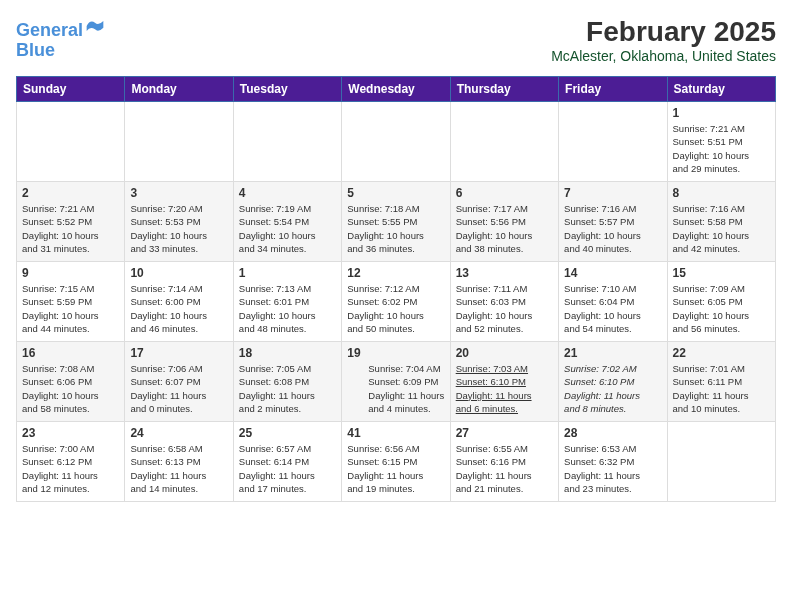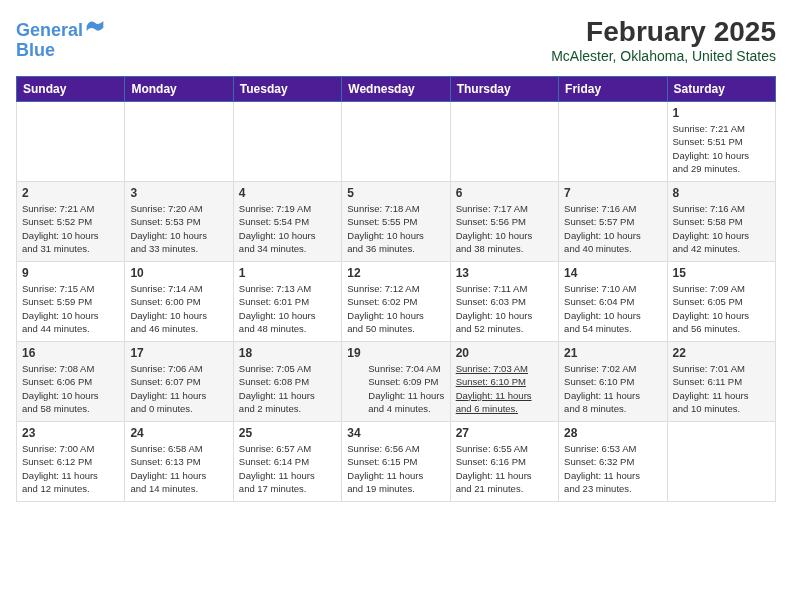--- a/index.html
+++ b/index.html
@@ -272,21 +272,21 @@
         </td>
         <td>
           <span class="day-number">20</span>
           <div class="day-info" style="white-space: pre-line; text-decoration: underline;">Sunrise: 7:03 AM
 Sunset: 6:10 PM
 Daylight: 11 hours
 and 6 minutes.</div>
         </td>
         <td>
           <span class="day-number">21</span>
-          <div class="day-info" style="white-space: pre-line;">Sunrise: 7:02 AM
+          <div class="day-info" style="white-space: pre-line; font-style: italic;">Sunrise: 7:02 AM
 Sunset: 6:10 PM
 Daylight: 11 hours
 and 8 minutes.</div>
         </td>
         <td>
           <span class="day-number">22</span>
           <div class="day-info" style="white-space: pre-line;">Sunrise: 7:01 AM
 Sunset: 6:11 PM
 Daylight: 11 hours
 and 10 minutes.</div>
@@ -308,21 +308,21 @@
 and 14 minutes.</div>
         </td>
         <td>
           <span class="day-number">25</span>
           <div class="day-info" style="white-space: pre-line;">Sunrise: 6:57 AM
 Sunset: 6:14 PM
 Daylight: 11 hours
 and 17 minutes.</div>
         </td>
         <td>
-          <span class="day-number">34</span>
+          <span class="day-number">41</span>
           <div class="day-info" style="white-space: pre-line;">Sunrise: 6:56 AM
 Sunset: 6:15 PM
 Daylight: 11 hours
 and 19 minutes.</div>
         </td>
         <td>
           <span class="day-number">27</span>
           <div class="day-info" style="white-space: pre-line;">Sunrise: 6:55 AM
 Sunset: 6:16 PM
 Daylight: 11 hours

